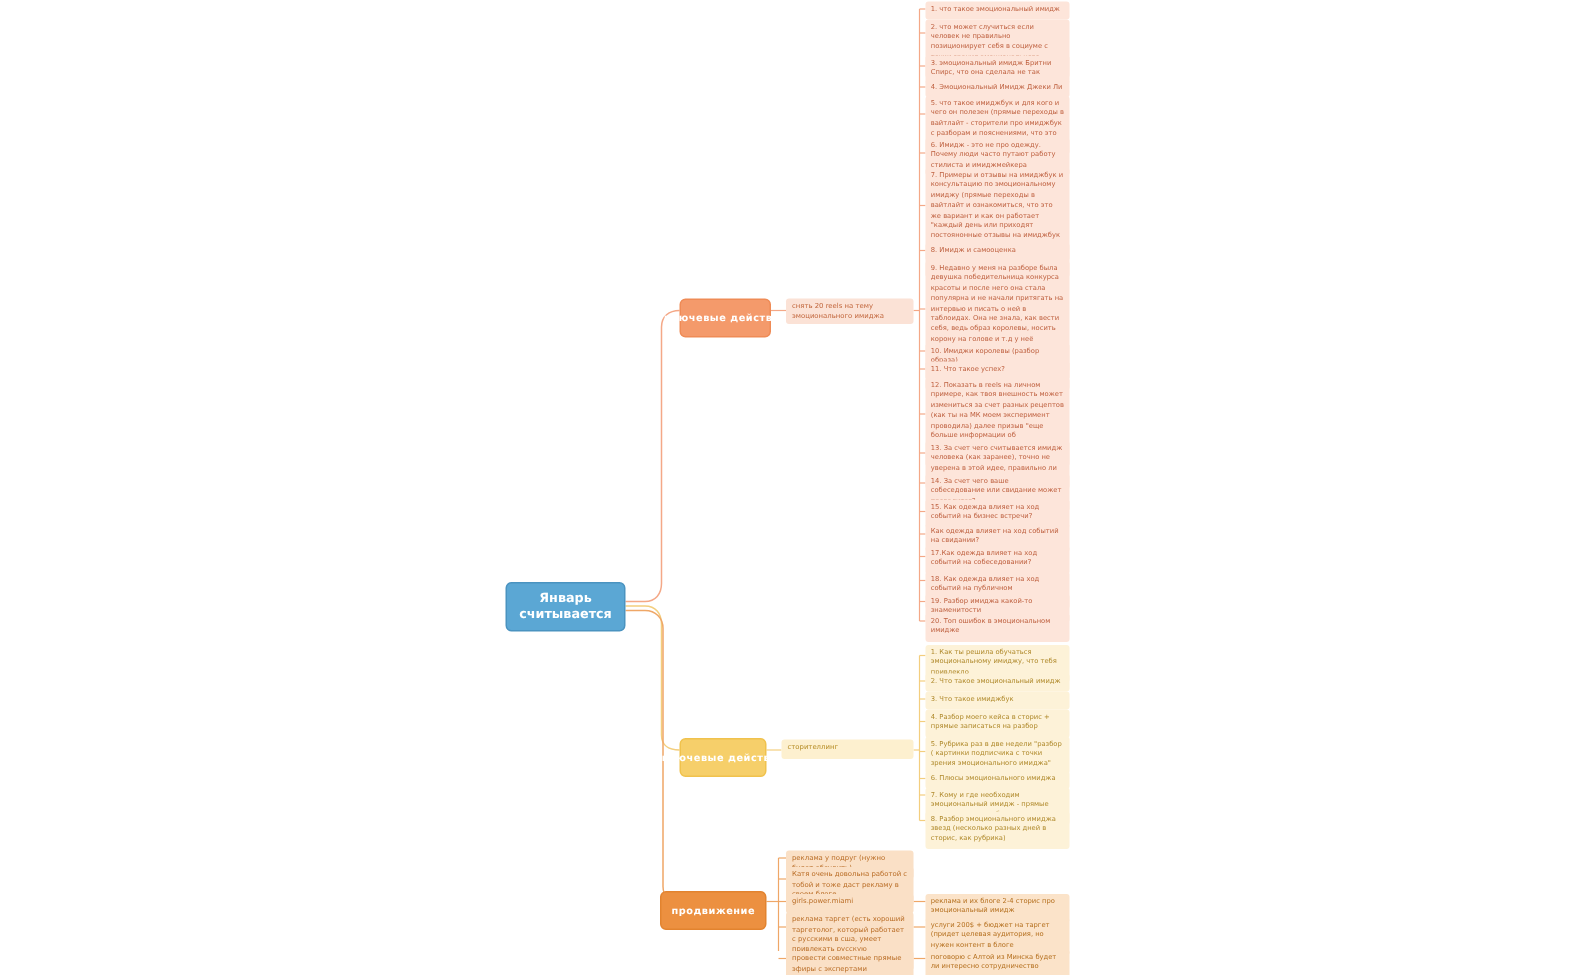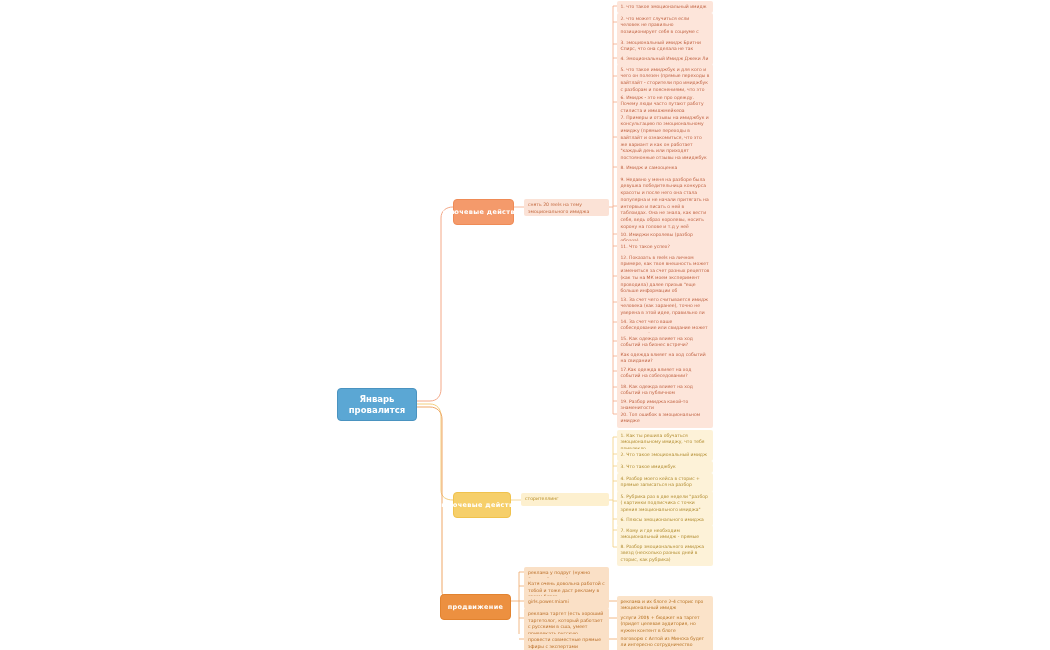--- a/index.html
+++ b/index.html
@@ -159,21 +159,21 @@
         <path d="M519 639 L524 639"></path>
 
       <path d="M609 601 L617 601"></path>
       <path d="M609 618 L617 618"></path>
       <path d="M609 639 L617 639"></path>
     </g>
   </svg>
 
   <div class="root-node">
     <span style="white-space:pre-line;">Январь
-провалится</span>
+считывается</span>
   </div>
 
   <div class="branch-node branch-orange" style="left:453px; top:199px; width:61px; height:16px;">
     <span>ключевые действия</span>
   </div>
 
   <div class="l2-node l2-orange" style="left:524px; top:199px; width:85px; height:17px;">
     <span>снять 20 reels на тему эмоционального имиджа</span>
   </div>
 

